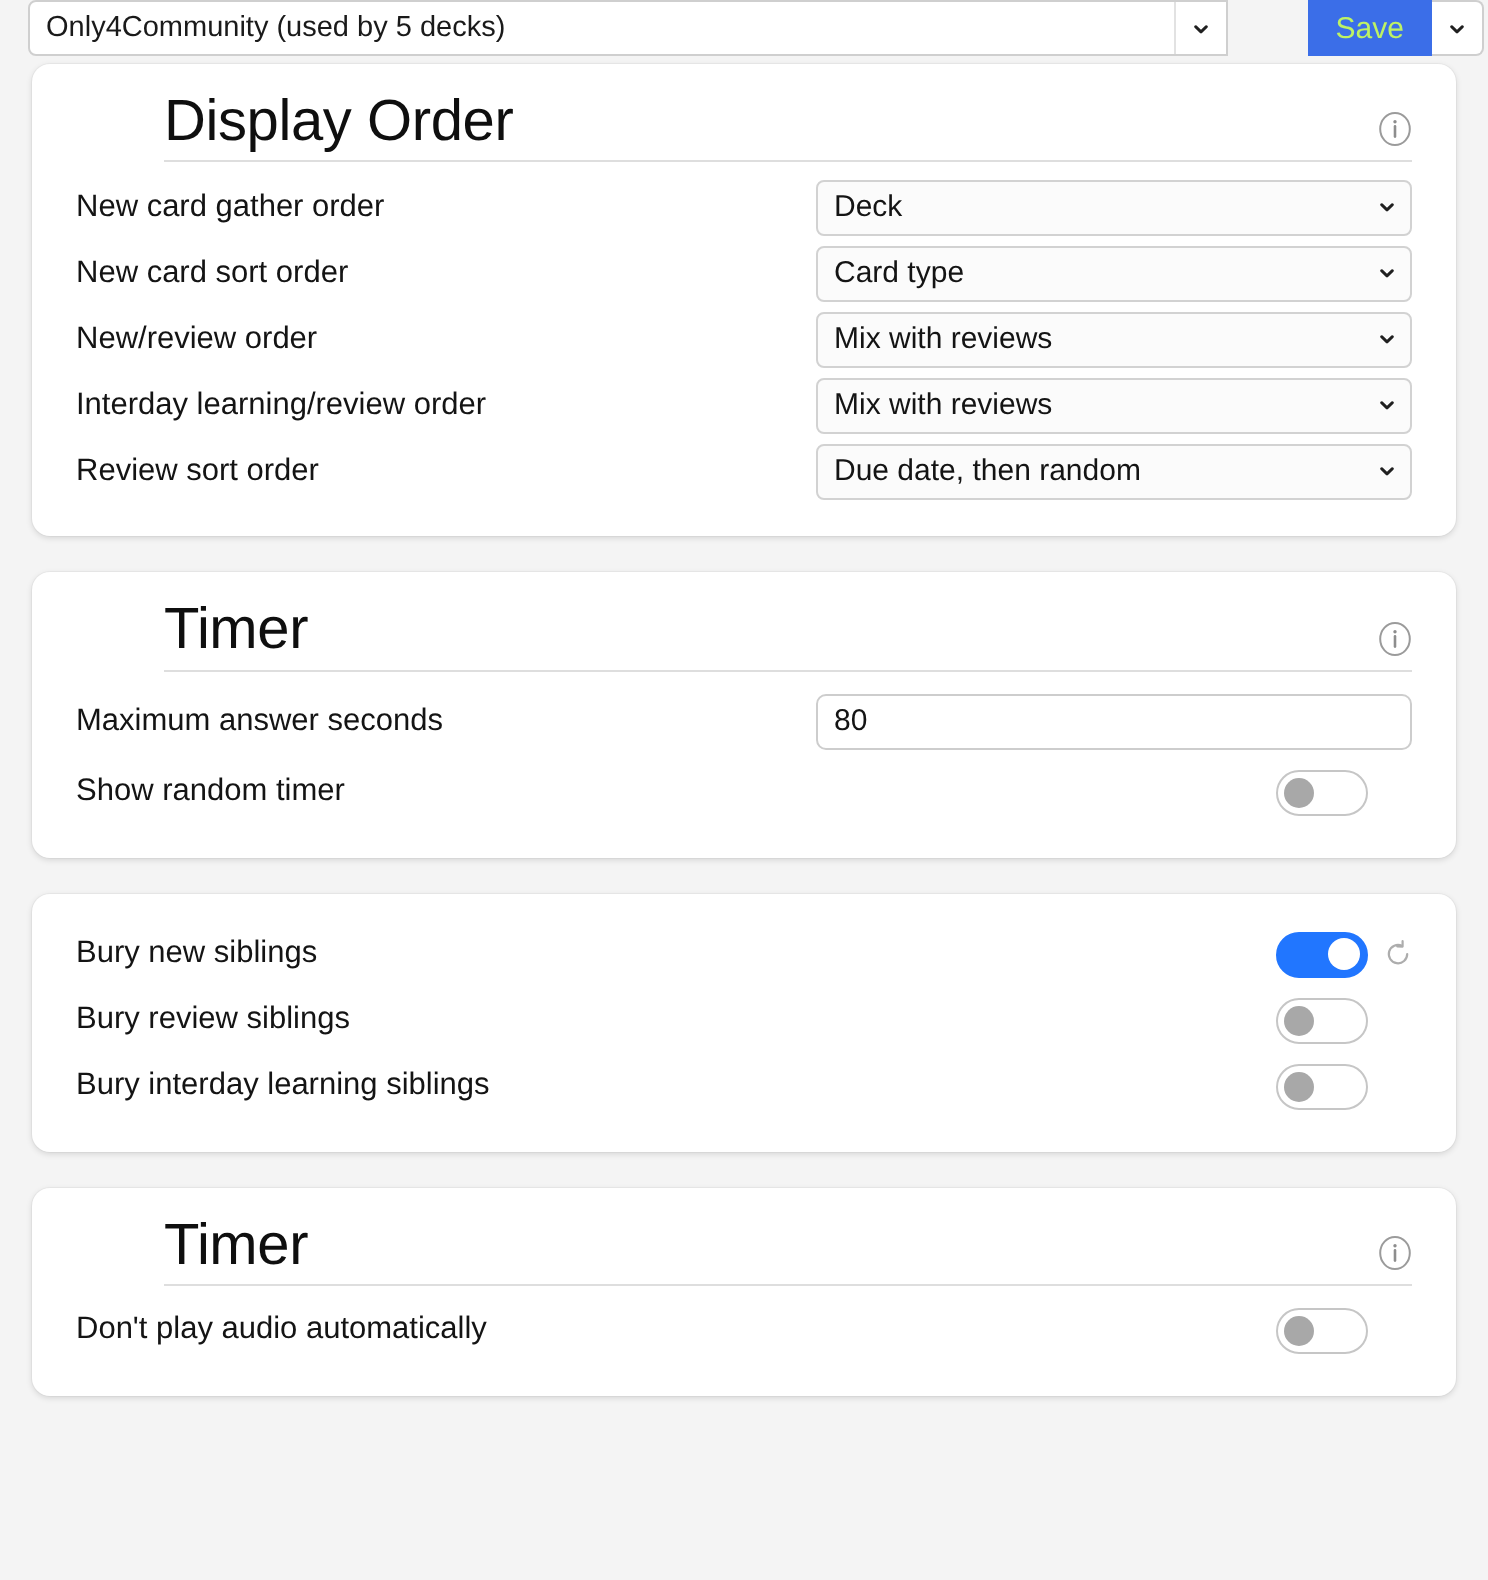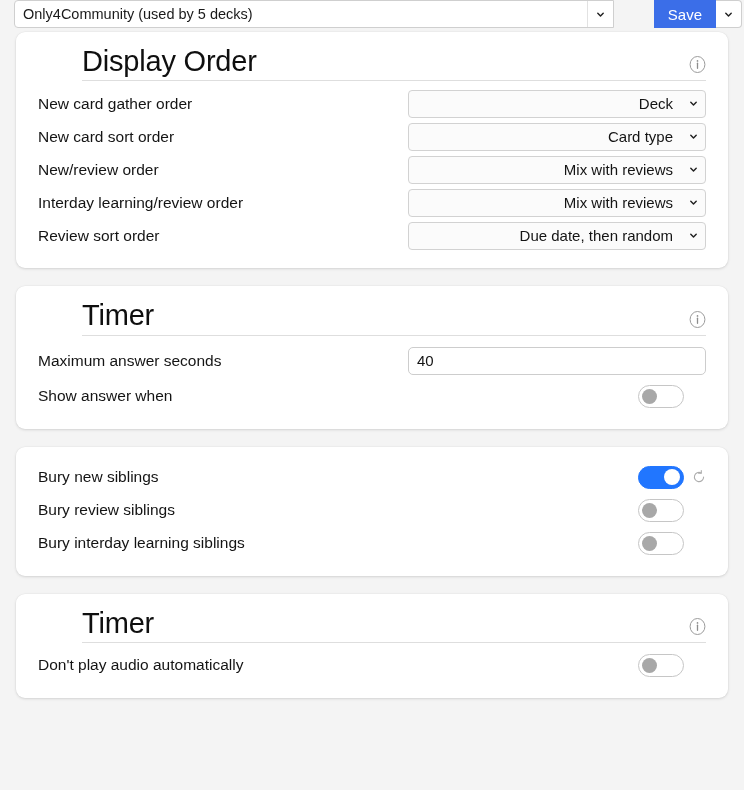--- a/index.html
+++ b/index.html
@@ -56,21 +56,21 @@
     display: block;
   }
   .chev path { stroke: #202020; stroke-width: 1.6; fill: none; stroke-linecap: round; stroke-linejoin: round; }
   .save-btn {
     flex: 0 0 auto;
     display: flex;
     align-items: center;
     justify-content: center;
     padding: 0 14px;
     background: #3b6ee8;
-    color: #ffffff;
+    color: #bef264;
     font-size: 15px;
     border: none;
     cursor: pointer;
     font-family: inherit;
     margin-left: 40px;
   }
   .save-arrow {
     flex: 0 0 26px;
     display: flex;
     align-items: center;
@@ -151,21 +151,20 @@
     border-radius: 4px;
     overflow: hidden;
   }
   .sel-value {
     flex: 1 1 auto;
     padding: 0 8px;
     font-size: 15px;
     color: #141414;
     white-space: nowrap;
     overflow: hidden;
-    text-align: right;
   }
   .sel-arrow {
     flex: 0 0 24px;
     display: flex;
     align-items: center;
     justify-content: center;
   }
 
   
   .txt {
@@ -337,26 +336,26 @@
             <ellipse cx="8.5" cy="8.5" rx="7.4" ry="8" fill="none" stroke="#9b9b9b" stroke-width="1"></ellipse>
             <circle cx="8.5" cy="4.9" r="0.85" fill="#8d8d8d"></circle>
             <path d="M8.5 7.2 V12.3" stroke="#8d8d8d" stroke-width="1.3" stroke-linecap="round"></path>
           </svg>
       </span>
     </div>
 
     <div class="row" style="min-height:38px">
       <div class="row-label">Maximum answer seconds</div>
       <div class="row-control">
-        <div class="txt">40</div>
-      </div>
-    </div>
-
-    <div class="row">
-      <div class="row-label">Show answer when</div>
+        <div class="txt">80</div>
+      </div>
+    </div>
+
+    <div class="row">
+      <div class="row-label">Show random timer</div>
       <div class="row-control">
         <div class="toggle-wrap">
           <div class="toggle">
               <span class="knob"></span>
             </div>
           <span class="revert-spacer"></span>
         </div>
       </div>
     </div>
   </div>

